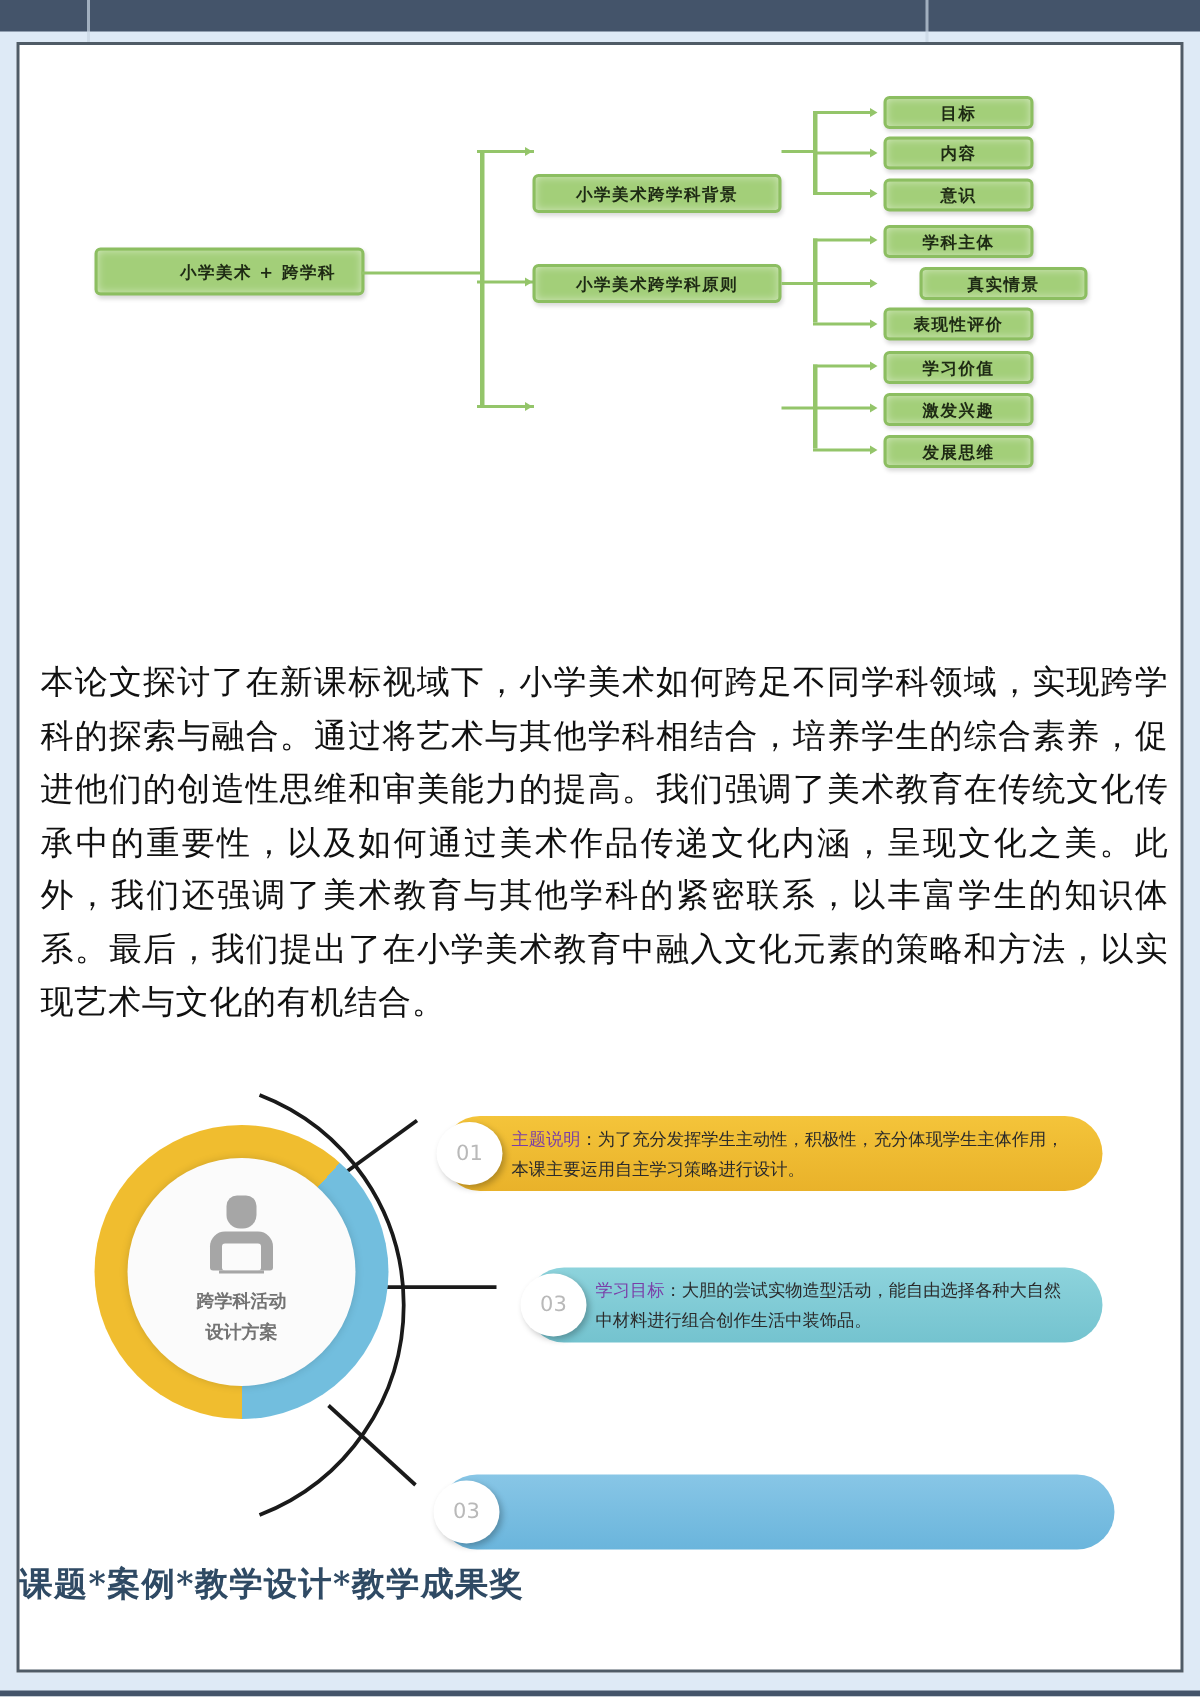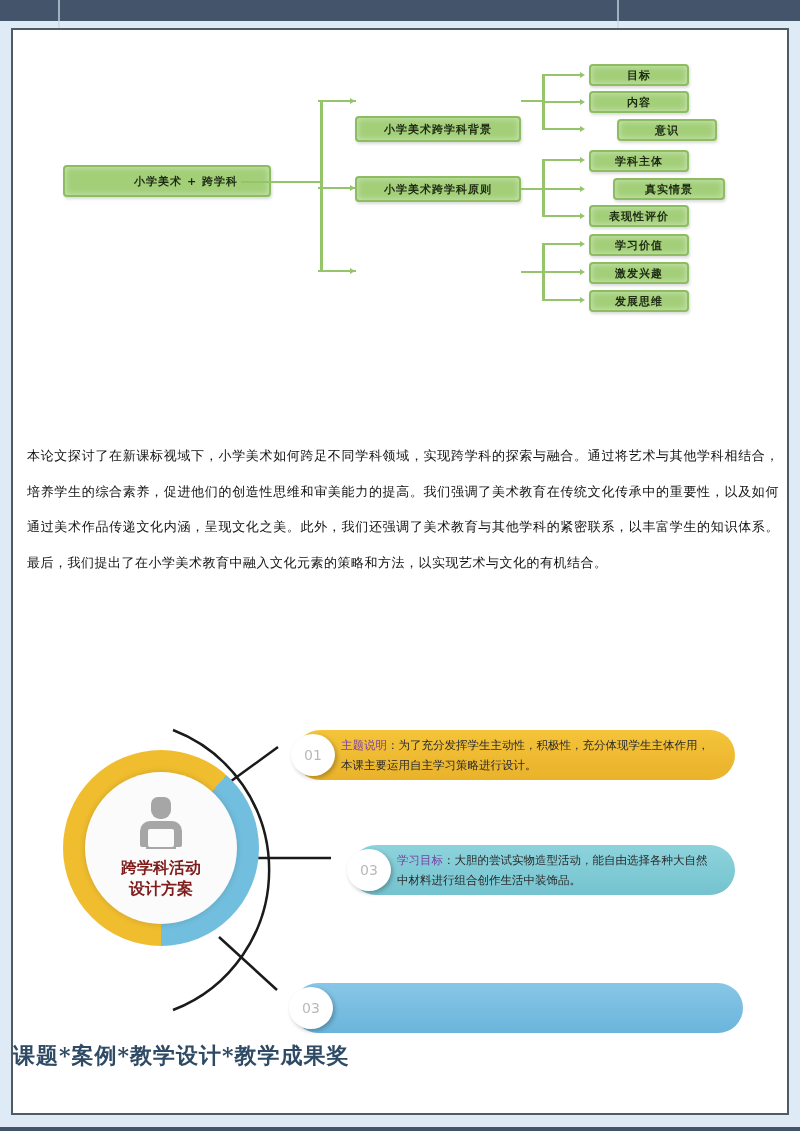--- a/index.html
+++ b/index.html
@@ -17,30 +17,30 @@
   .node { position: absolute; background: #a3cf79; border: 2px solid #8cbe61; border-radius: 4px;
           box-shadow: inset 0 0 6px rgba(255,255,255,.5), 1px 2px 3px rgba(0,0,0,.15);
           display: flex; align-items: center; justify-content: center;
           font-family: "DejaVu Sans", "Liberation Sans", sans-serif; font-weight: bold; font-size: 11px; color: #1e2a14; letter-spacing: 1px; }
   .line { position: absolute; background: #94c56a; }
   .arrow { position: absolute; width: 0; height: 0; border-top: 3px solid transparent; border-bottom: 3px solid transparent; border-left: 5px solid #94c56a; }
 
   .big-title { position: absolute; left: 0; width: 778px; top: 300px; height: 100px; text-align: center;
                font-family: "DejaVu Serif", "Liberation Serif", serif; font-weight: bold; font-size: 84px; line-height: 100px; color: #000; letter-spacing: 2px; }
 
-  .abstract { position: absolute; left: 14px; top: 408px; width: 752px; font-size: 13px; line-height: 35.5px; color: #111;
+  .abstract { position: absolute; left: 14px; top: 408px; width: 752px; font-size: 22px; line-height: 35.5px; color: #111;
               font-family: "DejaVu Serif", "Liberation Serif", serif; letter-spacing: 0.5px; text-align: justify; }
 
   
   .diagram { position: absolute; left: 0; top: 660px; width: 778px; height: 360px; }
   .ring { position: absolute; left: 50px; top: 60px; width: 196px; height: 196px; border-radius: 50%;
           background: conic-gradient(#f0bd2f 0deg 42deg, #72bede 42deg 180deg, #f0bd2f 180deg 360deg); }
   .ring-inner { position: absolute; left: 72px; top: 82px; width: 152px; height: 152px; border-radius: 50%; background: #fbfbfb;
                 box-shadow: 0 0 6px rgba(0,0,0,.15); display: flex; flex-direction: column; align-items: center; justify-content: center; }
-  .ring-label { font-family: "DejaVu Sans", "Liberation Sans", sans-serif; font-weight: bold; font-size: 16px; color: #7f1d1d; text-align: left; line-height: 21px; }
+  .ring-label { font-family: "DejaVu Sans", "Liberation Sans", sans-serif; font-weight: bold; font-size: 12px; color: #737373; text-align: left; line-height: 21px; }
   .person { width: 46px; height: 54px; position: relative; margin-bottom: 6px; }
   .person .head { position: absolute; left: 13px; top: 0; width: 20px; height: 22px; background: #a6a6a6; border-radius: 7px 7px 9px 9px; }
   .person .body { position: absolute; left: 2px; top: 24px; width: 42px; height: 26px; background: #a6a6a6; border-radius: 10px 10px 2px 2px; }
   .person .laptop { position: absolute; left: 10px; top: 32px; width: 26px; height: 18px; background: #fbfbfb; border-radius: 2px; }
   .person .base { position: absolute; left: 8px; top: 50px; width: 30px; height: 2px; background: #a6a6a6; }
 
   .arc-svg { position: absolute; left: 0; top: 0; }
 
   .pill { position: absolute; height: 50px; border-radius: 25px; display: flex; align-items: center; }
   .pill .num { position: absolute; left: -4px; top: 4px; width: 44px; height: 42px; border-radius: 50%; background: #ffffff;
@@ -61,21 +61,21 @@
 
 <div class="top-bar">
   <div class="seam" style="left:58px"></div>
   <div class="seam" style="left:617px"></div>
 </div>
 
 <div class="page">
 
   <div class="mm">
 
-    <div class="node" style="left:50px;top:135px;width:208px;height:32px;padding-left:38px;">
+    <div class="node" style="left:50px;top:135px;width:180px;height:32px;padding-left:38px;">
       <span>小学美术 + 跨学科</span>
     </div>
     <div class="line" style="left:228px;top:151px;width:80px;height:2px;"></div>
     <div class="line" style="left:307px;top:70px;width:3px;height:170px;"></div>
     <div class="line" style="left:305px;top:70px;width:38px;height:2px;"></div>
     <div class="line" style="left:305px;top:157px;width:38px;height:2px;"></div>
     <div class="line" style="left:305px;top:240px;width:38px;height:2px;"></div>
     <div class="arrow" style="left:337px;top:68px;"></div>
     <div class="arrow" style="left:337px;top:155px;"></div>
     <div class="arrow" style="left:337px;top:238px;"></div>
@@ -90,21 +90,21 @@
     <div class="line" style="left:529px;top:98px;width:40px;height:2px;"></div>
     <div class="arrow" style="left:567px;top:42px;"></div>
     <div class="arrow" style="left:567px;top:69px;"></div>
     <div class="arrow" style="left:567px;top:96px;"></div>
     <div class="node" style="left:576px;top:34px;width:100px;height:22px;">
         <span>目标</span>
       </div>
     <div class="node" style="left:576px;top:61px;width:100px;height:22px;">
         <span>内容</span>
       </div>
-    <div class="node" style="left:604px;top:89px;width:100px;height:22px;font-family:Liberation Mono, monospace;">
+    <div class="node" style="left:576px;top:89px;width:100px;height:22px;font-family:Liberation Mono, monospace;">
         <span>意识</span>
       </div>
 
     <div class="node" style="left:342px;top:146px;width:166px;height:26px;">
       <span>小学美术跨学科原则</span>
     </div>
     <div class="line" style="left:508px;top:158px;width:22px;height:2px;"></div>
     <div class="line" style="left:529px;top:129px;width:3px;height:56px;"></div>
     <div class="line" style="left:529px;top:129px;width:40px;height:2px;"></div>
     <div class="line" style="left:529px;top:158px;width:40px;height:2px;"></div>
@@ -157,21 +157,21 @@
       <div class="person">
         <div class="head"></div>
           <div class="body"></div>
           <div class="laptop"></div>
           <div class="base"></div>
       </div>
       <div class="ring-label">跨学科活动</div>
       <div class="ring-label">设计方案</div>
     </div>
 
-    <div class="pill p1" style="left:282px;top:40px;width:440px;">
+    <div class="pill p1" style="left:282px;top:54px;width:440px;">
       <div class="num">01</div>
       <div class="txt">
         <span class="key">主题说明</span><span>：</span><span>为了充分发挥学生主动性，积极性，充分体现学生主体作用，本课主要运用自主学习策略进行设计。</span>
       </div>
     </div>
 
     <div class="pill p2" style="left:338px;top:155px;width:384px;">
       <div class="num">03</div>
       <div class="txt">
         <span class="key">学习目标</span><span>：</span><span>大胆的尝试实物造型活动，能自由选择各种大自然中材料进行组合创作生活中装饰品。</span>

